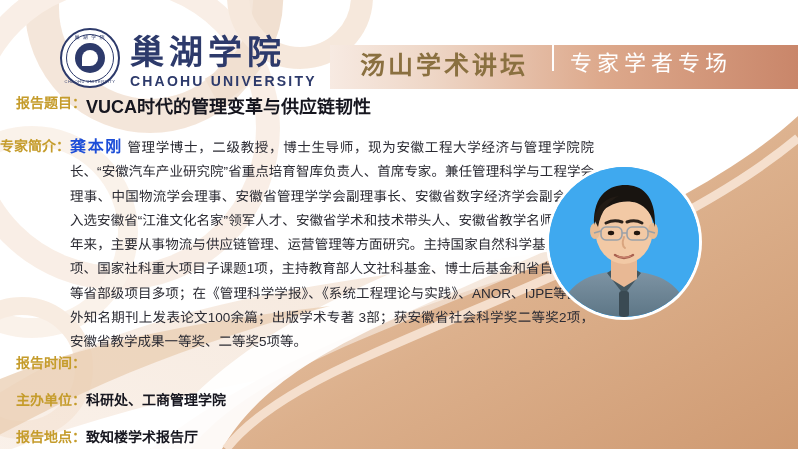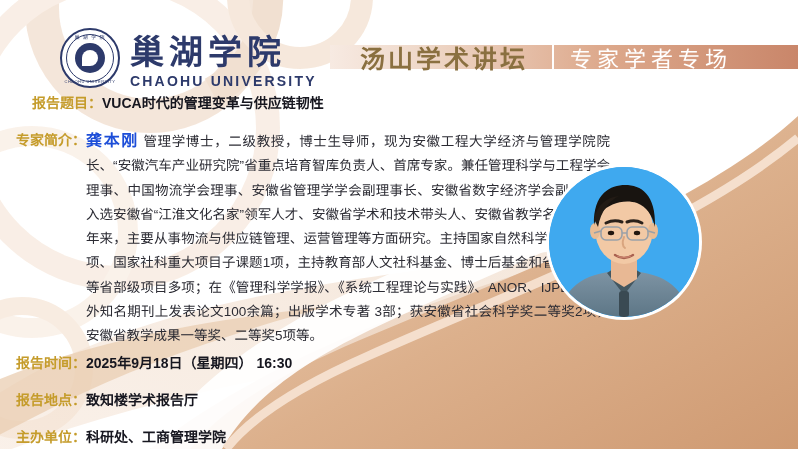--- a/index.html
+++ b/index.html
@@ -64,46 +64,46 @@
     font-family:"DejaVu Serif","Liberation Serif",serif;
     font-size:34px;font-weight:700;color:#2d3a6b;
     letter-spacing:5px;
   }
   .brand-en{
     font-size:14px;font-weight:700;color:#2d3a6b;
     letter-spacing:2.2px;margin-top:5px;
   }
 
   .ribbon{
-    position:absolute;left:330px;top:45px;width:468px;height:24px;
+    position:absolute;left:330px;top:45px;width:468px;height:44px;
     background:linear-gradient(90deg,#f7eae2 0%,#eed6c6 22%,#dda98c 58%,#c9866a 100%);
-    display:flex;align-items:center;
+    display:flex;
   }
   .ribbon-main{
     font-family:"DejaVu Serif","Liberation Serif",serif;
     font-size:25px;font-weight:700;color:#8a7040;
     letter-spacing:3px;margin-left:30px;
   }
   .ribbon-div{
     width:2px;height:26px;background:#ffffff;margin:0 16px 0 24px;
   }
   .ribbon-sub{
     font-family:"DejaVu Serif","Liberation Serif",serif;
     font-size:22px;color:#ffffff;letter-spacing:5px;
   }
 
   
-  .content{position:absolute;left:16px;top:92px;width:694px;}
+  .content{position:absolute;left:0;top:92px;width:694px;}
   .row{display:flex;align-items:flex-start;padding:0 0 0 16px;}
   .label{
     color:#c59c2b;font-size:14px;font-weight:700;
     white-space:nowrap;flex:0 0 auto;letter-spacing:0px;
   }
   .value-title{
-    color:#16161f;font-size:14px;font-weight:700;letter-spacing:0px;
+    color:#16161f;font-size:18px;font-weight:700;letter-spacing:0px;
   }
   .row-title{margin-bottom:17px;}
 
   .bio-row{display:flex;align-items:flex-start;padding-left:0;}
   .bio-body{
     width:524px;
     font-size:13.5px;line-height:24.3px;color:#2b2b33;
     text-align:justify;
   }
   .bio-name{font-size:16px;font-weight:700;color:#1d4ed8;letter-spacing:1px;}
@@ -260,25 +260,24 @@
 
         <path d="M 66 88 q 9 6 18 0" stroke="#a9614f" stroke-width="2.4" fill="none" stroke-linecap="round"></path>
         <path d="M 68 89 q 7 3 14 0" stroke="#c8806b" stroke-width="1.2" fill="none"></path>
       </g>
     </svg>
   </div>
 
   <div class="footer">
     <div class="frow">
       <span class="flabel">报告时间：</span>
-      <span class="fvalue">2025年9月18日（星期四） 16:30</span>
+    </div>
+    <div class="frow">
+      <span class="flabel">主办单位：</span>
+      <span class="fvalue">科研处、工商管理学院</span>
     </div>
     <div class="frow">
       <span class="flabel">报告地点：</span>
       <span class="fvalue">致知楼学术报告厅</span>
     </div>
-    <div class="frow">
-      <span class="flabel">主办单位：</span>
-      <span class="fvalue">科研处、工商管理学院</span>
-    </div>
   </div>
 
 </div>
 
 </body></html>

